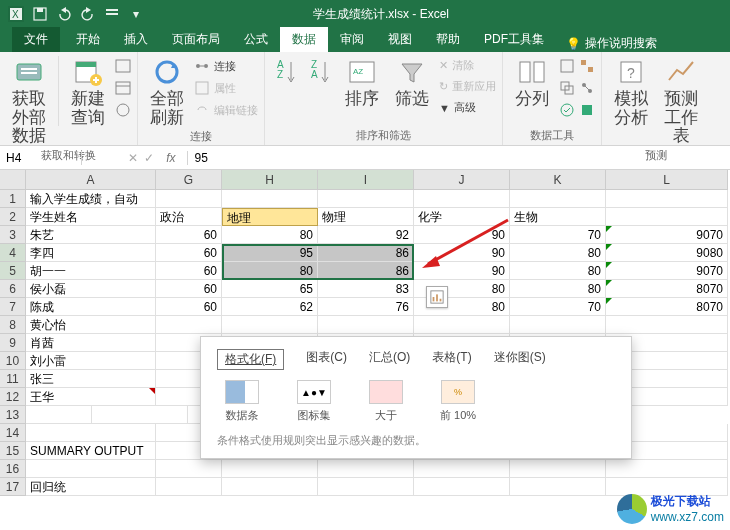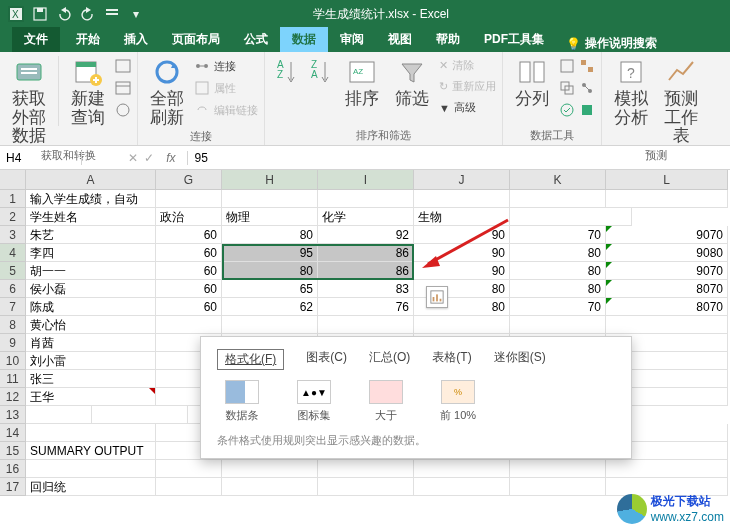--- a/index.html
+++ b/index.html
@@ -1,23 +1,23 @@
 <!DOCTYPE html>
 <html><head>
 <meta charset="utf-8">
 <style>
   * { margin: 0; padding: 0; box-sizing: border-box; font-family: "Microsoft YaHei", sans-serif; }
   body { width: 730px; height: 530px; background: #fff; position: relative; overflow: hidden; font-size: 12px; }
   .titlebar { height: 28px; background: linear-gradient(#217346,#217346); display: flex; align-items: center; color: #fff; }
   .qat { display: flex; align-items: center; gap: 8px; padding: 0 8px; }
   .qat-icon { width: 16px; height: 16px; display: flex; align-items: center; justify-content: center; opacity: 0.9; }
   .title-text { flex: 1; text-align: center; font-size: 12px; }
-  .tabs { height: 24px; background: #217346; display: flex; align-items: flex-end; color: #fff; padding-left: 12px; font-weight: bold; }
+  .tabs { height: 24px; background: #217346; display: flex; align-items: flex-end; color: #fff; padding-left: 12px; }
   .tab { padding: 4px 12px; font-size: 12px; cursor: pointer; }
-  .tab.active { background: #7dd3fc; color: #217346; }
+  .tab.active { background: #ffffff; color: #217346; }
   .tab.file { background: #145a32; color: #fff; margin-right: 4px;}
   .lightbulb { margin-left: 10px; display:flex; align-items:center; gap:4px; color:#fff; font-size:12px;}
   .ribbon { height: 94px; background: #f3f3f3; border-bottom: 1px solid #d4d4d4; display: flex; }
   .rgrp { border-right: 1px solid #e0e0e0; display: flex; flex-direction: column; justify-content: space-between; padding: 4px 6px 2px 6px; }
   .rgrp-body { display: flex; align-items: flex-start; gap: 4px; flex: 1;}
   .rgrp-label { text-align: center; font-size: 11px; color: #666; padding-top: 2px; }
   .big-btn { display: flex; flex-direction: column; align-items: center; width: 46px; gap: 2px; cursor: pointer; }
   .big-btn .ic { width: 32px; height: 32px; }
   .big-btn .lb { font-size: 17px; color: #444; text-align: center; line-height: 1.1; }
   .med-btn { display: flex; align-items: center; gap: 4px; font-size: 11px; color: #444; cursor: pointer; padding: 2px 0; }
@@ -372,20 +372,21 @@
               <div class="gc cG"></div>
               <div class="gc cH"></div>
               <div class="gc cI"></div>
               <div class="gc cJ"></div>
               <div class="gc cK"></div>
               <div class="gc cL"></div>
             </div>
             <div class="gr">
               <div class="gc cA">学生姓名</div>
               <div class="gc cG">政治</div>
+              <div class="gc cH hd">地理</div>
               <div class="gc cI">物理</div>
               <div class="gc cJ">化学</div>
               <div class="gc cK">生物</div>
               <div class="gc cL"></div>
             </div>
             <div class="gr">
               <div class="gc cA">朱艺</div>
               <div class="gc cG num">60</div>
               <div class="gc cH num">80</div>
               <div class="gc cI num">92</div>

